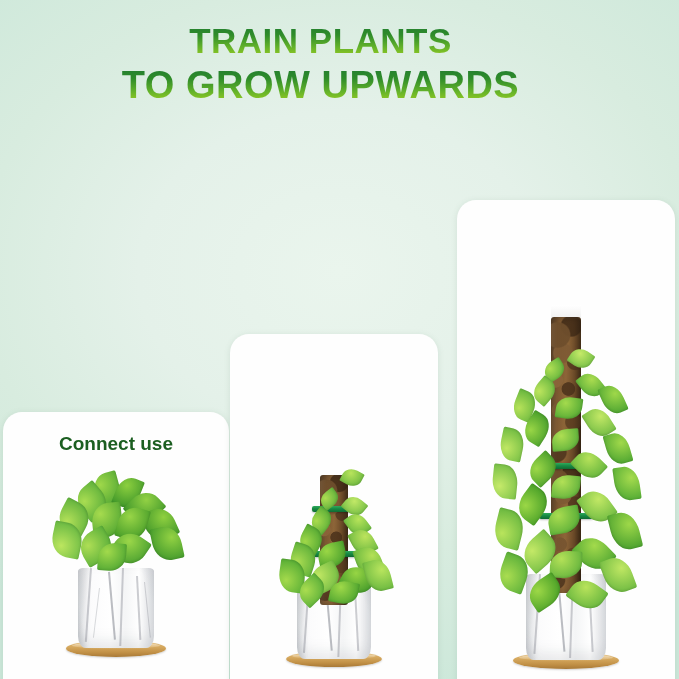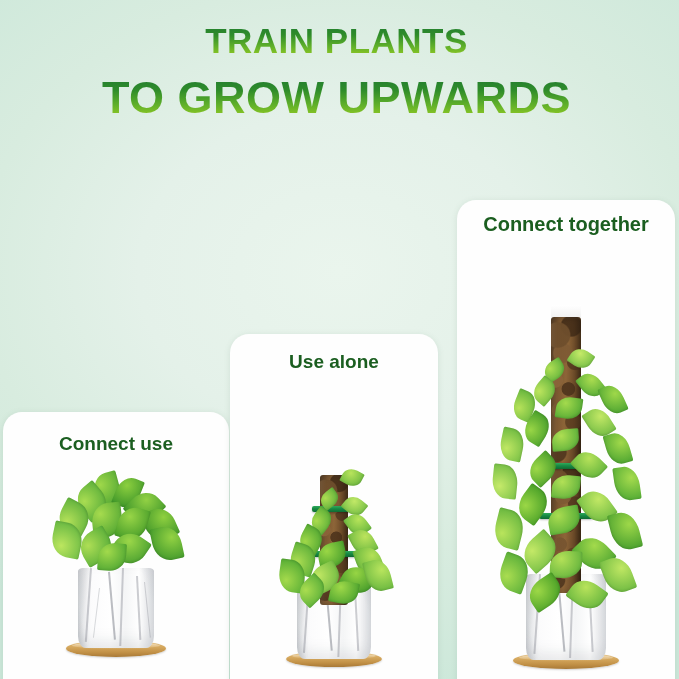--- a/index.html
+++ b/index.html
@@ -9,36 +9,36 @@
     background:#ffffff;
   }
   #stage{
     position:relative;width:679px;height:679px;overflow:hidden;
     background:
       radial-gradient(ellipse 78% 62% at 50% 40%, #eaf5ed 0%, #e4f1e9 38%, #d8ecdf 68%, #cde8da 100%);
   }
 
   
   .title-block{
-    position:absolute;left:16px;top:22px;width:641px;text-align:center;
+    position:absolute;left:0;top:22px;width:641px;text-align:center;
     line-height:1.02;
   }
   .title-line{
     display:block;
     font-size:35px;
     font-weight:bold;
     letter-spacing:0.5px;
     background:linear-gradient(180deg,#1f7a33 0%,#2f8c2a 34%,#63b22a 66%,#a6d320 100%);
     -webkit-background-clip:text;
     background-clip:text;
     color:transparent;
     -webkit-text-fill-color:transparent;
     padding:1px 0;
   }
-  .title-line.l2{font-size:45px;margin-top:14px;}
+  .title-line.l2{font-size:38px;margin-top:5px;}
 
   
   .card{
     position:absolute;
     background:#fefefe;
     border-radius:19px;
     box-shadow:0 1px 6px rgba(70,110,85,0.13);
     overflow:hidden;
   }
   .card-label{
@@ -158,21 +158,20 @@
         <div class="leaf" style="left:16px;top:52px;width:34px;height:30px;background:radial-gradient(circle at 30% 35%,#bce65f,#53ad3b);transform:rotate(-78deg);"></div>
         <div class="leaf" style="left:116px;top:56px;width:34px;height:29px;background:radial-gradient(circle at 35% 30%,#93d243,#2f8c26);transform:rotate(78deg);"></div>
         <div class="leaf" style="left:46px;top:58px;width:32px;height:31px;background:radial-gradient(circle at 30% 35%,#aede55,#45a333);transform:rotate(-30deg);"></div>
         <div class="leaf" style="left:80px;top:60px;width:32px;height:31px;background:radial-gradient(circle at 35% 32%,#9bd749,#38942a);transform:rotate(34deg);"></div>
         <div class="leaf" style="left:64px;top:70px;width:28px;height:28px;background:radial-gradient(circle at 32% 32%,#a2da4c,#3b9a2c);transform:rotate(4deg);"></div>
       </div>
     </div>
   </div>
 
   <div class="card" id="card2">
-    <div class="card-label">Use alone</div>
 
     <div class="scene" style="height:330px;">
       <div class="saucer" style="width:96px;height:16px;bottom:30px;"></div>
       <div class="pot" style="width:74px;height:78px;bottom:38px;">
         <div class="vein" style="left:11px;top:0;width:2px;height:72px;transform:rotate(4deg);"></div>
         <div class="vein" style="left:28px;top:4px;width:1.5px;height:66px;transform:rotate(-5deg);background:rgba(120,124,133,0.5);"></div>
         <div class="vein" style="left:43px;top:0;width:2px;height:76px;transform:rotate(2deg);"></div>
         <div class="vein" style="left:57px;top:8px;width:1.5px;height:62px;transform:rotate(-3deg);"></div>
       </div>
 
@@ -197,21 +196,20 @@
         <div class="leaf" style="left:56px;top:98px;width:30px;height:26px;background:radial-gradient(circle at 35% 30%,#c0e763,#5fb03b);transform:rotate(-26deg);"></div>
         <div class="leaf" style="left:88px;top:100px;width:31px;height:26px;background:radial-gradient(circle at 35% 30%,#97d544,#2f8c24);transform:rotate(30deg);"></div>
         <div class="leaf" style="left:108px;top:96px;width:32px;height:25px;background:radial-gradient(circle at 35% 30%,#b9e55e,#57ad38);transform:rotate(76deg);"></div>
         <div class="leaf" style="left:44px;top:112px;width:28px;height:23px;background:radial-gradient(circle at 35% 30%,#aadd50,#46a333);transform:rotate(-44deg);"></div>
         <div class="leaf" style="left:76px;top:114px;width:28px;height:23px;background:radial-gradient(circle at 35% 30%,#9fd949,#3a9729);transform:rotate(12deg);"></div>
       </div>
     </div>
   </div>
 
   <div class="card" id="card3">
-    <div class="card-label">Connect together</div>
 
     <div class="scene" style="height:460px;">
       <div class="saucer" style="width:106px;height:17px;bottom:28px;"></div>
       <div class="pot" style="width:80px;height:86px;bottom:37px;">
         <div class="vein" style="left:13px;top:0;width:2px;height:80px;transform:rotate(4deg);"></div>
         <div class="vein" style="left:31px;top:4px;width:1.5px;height:74px;transform:rotate(-5deg);background:rgba(120,124,133,0.5);"></div>
         <div class="vein" style="left:46px;top:0;width:2px;height:84px;transform:rotate(2deg);"></div>
         <div class="vein" style="left:62px;top:8px;width:1.5px;height:70px;transform:rotate(-3deg);"></div>
       </div>
 

